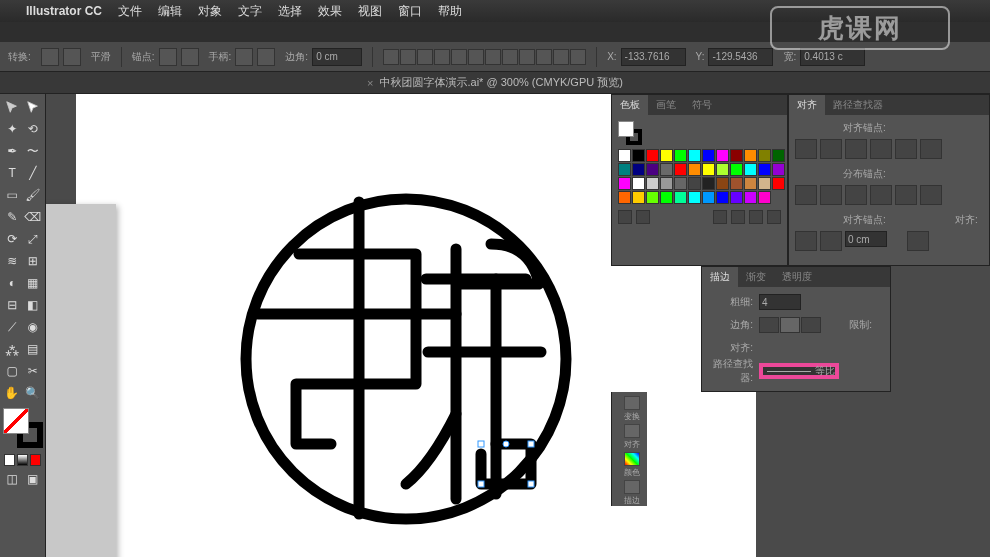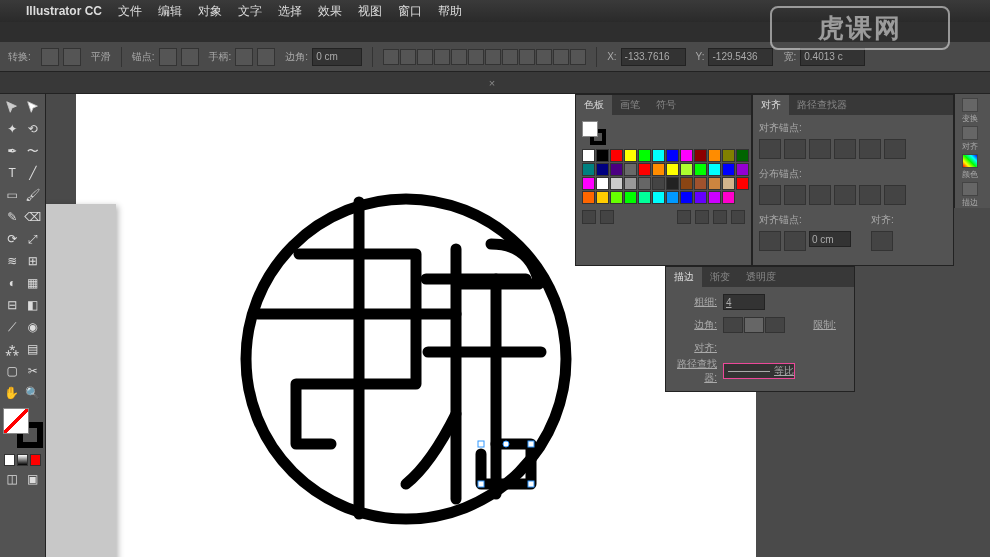--- a/index.html
+++ b/index.html
@@ -45,60 +45,60 @@
 
 .canvas-wrap { flex: 1; background: #4a4a4a; position: relative; overflow: hidden; }
 .artboard { position: absolute; top: 0; left: 30px; width: 680px; height: 100%; background: #fff; }
 .ref-img { position: absolute; left: -50px; top: 110px; width: 120px; height: 370px; background: #c8c8c8; box-shadow: 2px 2px 6px rgba(0,0,0,0.3); }
 .ref-sketch { position: absolute; left: -45px; top: 360px; width: 60px; height: 80px; }
 
 
 .logo { position: absolute; left: 185px; top: 90px; }
 
 
-.panels { position: absolute; top: 0; right: 0; display: flex; align-items: flex-start; }
+.panels { position: absolute; top: 0; right: 0; display: flex; align-items: flex-start; flex-direction: column; }
 .panel-stack { display: flex; flex-direction: column; }
 .panel { background: #535353; border: 1px solid #222; color: #aaa; font-size: 10px; }
 .panel-tabs { display: flex; background: #383838; height: 20px; align-items: center; }
 .panel-tab { padding: 0 8px; height: 100%; display: flex; align-items: center; cursor: pointer; color: #888; }
 .panel-tab.active { background: #535353; color: #ddd; }
 .panel-body { padding: 6px; }
 
 
 .swatches-body { width: 175px; }
 .swatch-preview { display: flex; gap: 4px; margin-bottom: 4px; }
 .swatch-fs { width: 24px; height: 24px; position: relative; }
 .swatch-fs .f { width: 16px; height: 16px; position: absolute; top:0; left:0; background: #fff; border: 1px solid #888; }
 .swatch-fs .s { width: 16px; height: 16px; position: absolute; bottom:0; right:0; border: 4px solid #000; }
 .swatch-grid { display: flex; flex-wrap: wrap; gap: 1px; width: 170px; }
 .swatch { width: 13px; height: 13px; border: 1px solid #333; }
 .swatch-footer { display: flex; gap: 4px; margin-top: 6px; align-items: center; }
 .swatch-footer .si { width: 14px; height: 14px; background: #444; border: 1px solid #333; }
 
 
-.stroke-body { width: 190px; text-decoration: underline; }
+.stroke-body { width: 190px; }
 .stroke-row { display: flex; align-items: center; gap: 6px; margin-bottom: 5px; height: 18px; }
 .stroke-label { width: 45px; text-align: right; font-size: 10px; }
 .stroke-input { background: #333; border: 1px solid #222; color: #aaa; width: 42px; height: 16px; font-size: 10px; padding: 0 2px; }
 .stroke-btns { display: flex; gap: 1px; }
 .stroke-btn { width: 20px; height: 16px; background: #444; border: 1px solid #333; }
 .stroke-btn.active { background: #666; }
 .stroke-check { width: 12px; height: 12px; border: 1px solid #666; }
-.stroke-select { background: #333; border: 1px solid #ec4899; color: #aaa; width: 72px; height: 16px; font-size: 10px; }
+.stroke-select { background: #333; border: 4px solid #ec4899; color: #aaa; width: 80px; height: 16px; font-size: 10px; }
 .arrow-preview { width: 38px; height: 14px; background: #333; border: 1px solid #222; }
 
 
 .align-body { width: 200px; }
 .align-section { margin-bottom: 8px; }
-.align-title { font-size: 10px; margin-bottom: 4px; }
+.align-title { font-size: 10px; margin-bottom: 4px; margin-left: 48px; }
 .align-row { display: flex; gap: 3px; }
 .al-btn { width: 22px; height: 20px; background: #444; border: 1px solid #333; display: flex; align-items: center; justify-content: center; }
 
 
-.right-strip { width: 36px; background: #535353; border-left: 1px solid #222; display: flex; flex-direction: column; align-items: flex-start; padding-top: 4px; gap: 2px; }
+.right-strip { width: 36px; background: #535353; border-left: 1px solid #222; display: flex; flex-direction: column; align-items: flex-end; padding-top: 4px; gap: 2px; }
 .strip-item { width: 30px; height: 26px; display:flex; flex-direction: column; align-items:center; justify-content:center; font-size: 8px; color: #aaa; gap:1px; cursor: pointer; }
 .strip-icon { width: 16px; height: 14px; background: #666; border: 1px solid #444; }
 
 
 .watermark { position: absolute; top: 6px; right: 40px; width: 180px; height: 44px; border: 2px solid rgba(255,255,255,0.5); border-radius: 8px; display:flex; align-items:center; justify-content:center; font-size: 26px; color: rgba(230,230,230,0.6); font-weight: bold; letter-spacing: 2px; pointer-events:none; }
 </style>
 </head>
 <body>
 
 <div class="mac-menu">
@@ -168,20 +168,21 @@
       <input class="ctrl-input wide" value="-129.5436" style="">
     </div>
   <div class="ctrl-item">
       <span>宽:</span>
       <input class="ctrl-input wide" value="0.4013 c" style="">
     </div>
 </div>
 
 <div class="doc-tab">
   <span class="doc-tab-close">×</span>
+  <span>中秋团圆字体演示.ai* @ 300% (CMYK/GPU 预览)</span>
 </div>
 
 <div class="main">
 
   <div class="tools">
     <div class="tool-row">
         <div class="tool">
           <svg viewBox="0 0 16 16">
             <path d="M2 2l4 12 2-5 5-2z"></path>
           </svg>

